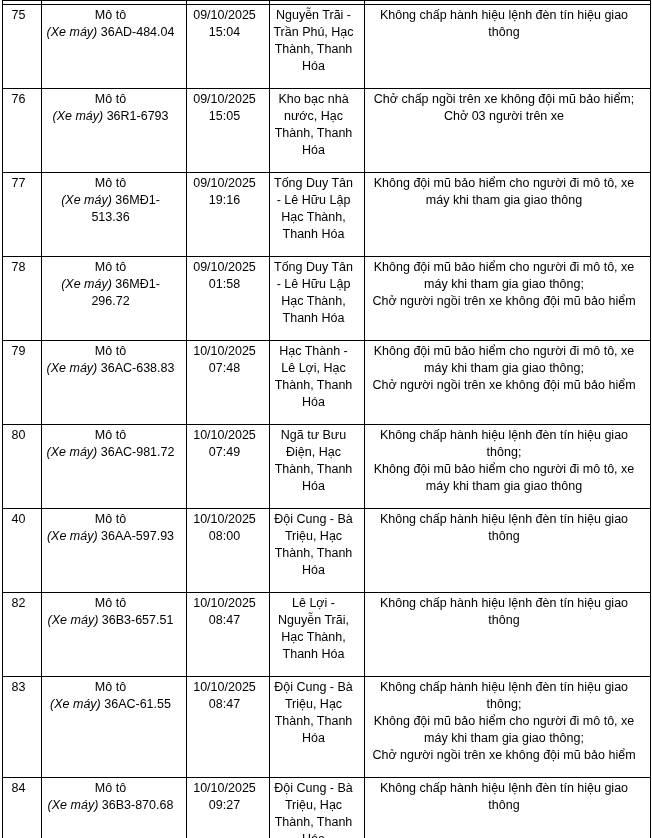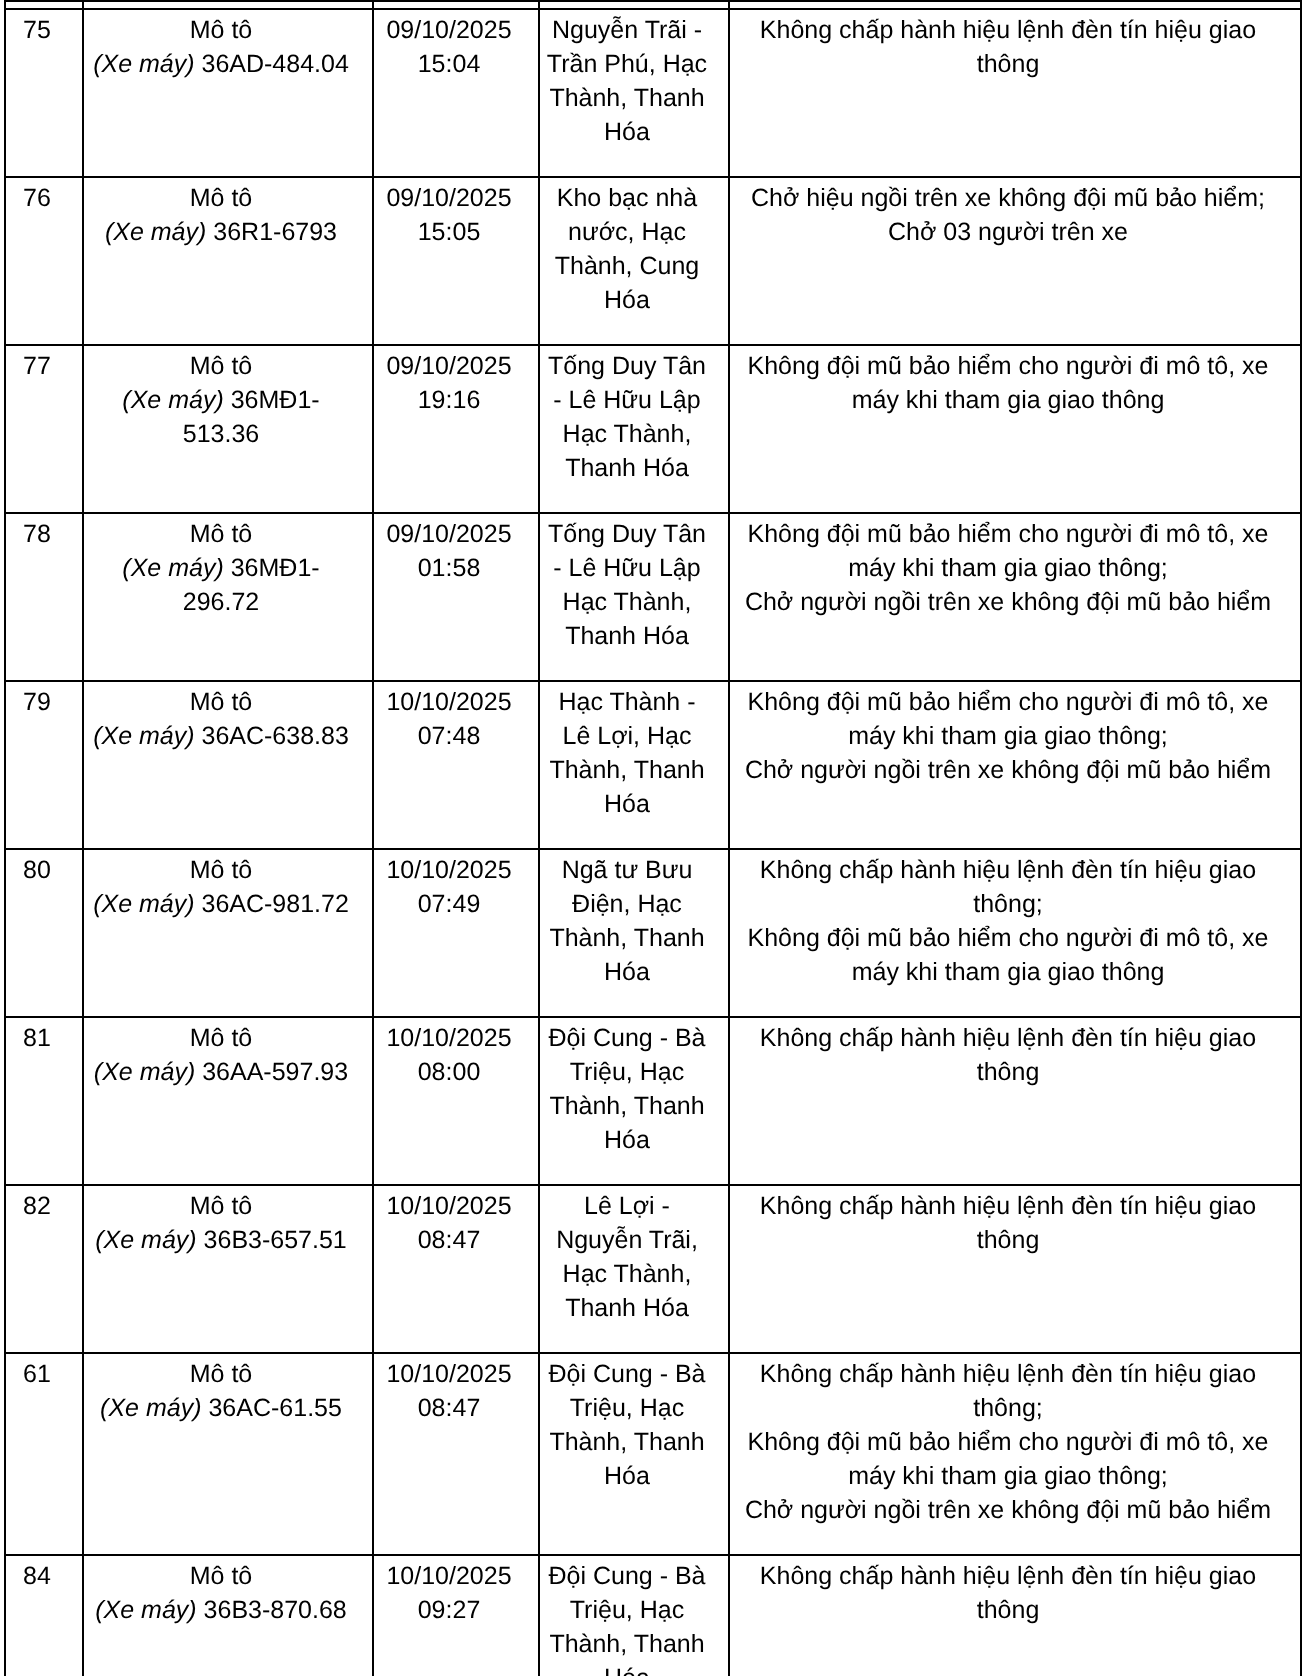--- a/index.html
+++ b/index.html
@@ -94,24 +94,24 @@
     </td>
     <td class="cell-vehicle">
       <div>Mô tô</div>
       <div><span class="veh-label">(Xe máy)</span> <span>36R1-6793</span></div>
     </td>
     <td class="cell-datetime">
       <div>09/10/2025</div>
       <div>15:05</div>
     </td>
     <td class="cell-location">
-      <div>Kho bạc nhà nước, Hạc Thành, Cung Hóa</div>
-    </td>
-    <td class="cell-violation">
-            <div>Chở hiệu ngồi trên xe không đội mũ bảo hiểm;</div>
+      <div>Kho bạc nhà nước, Hạc Thành, Thanh Hóa</div>
+    </td>
+    <td class="cell-violation">
+            <div>Chở chấp ngồi trên xe không đội mũ bảo hiểm;</div>
             <div>Chở 03 người trên xe</div>
           </td>
   </tr>
 
   <tr>
     <td class="cell-no">
       <div>77</div>
     </td>
     <td class="cell-vehicle">
       <div>Mô tô</div>
@@ -187,21 +187,21 @@
       <div>Ngã tư Bưu Điện, Hạc Thành, Thanh Hóa</div>
     </td>
     <td class="cell-violation">
             <div>Không chấp hành hiệu lệnh đèn tín hiệu giao thông;</div>
             <div>Không đội mũ bảo hiểm cho người đi mô tô, xe máy khi tham gia giao thông</div>
           </td>
   </tr>
 
   <tr>
     <td class="cell-no">
-      <div>81</div>
+      <div>40</div>
     </td>
     <td class="cell-vehicle">
       <div>Mô tô</div>
       <div><span class="veh-label">(Xe máy)</span> <span>36AA-597.93</span></div>
     </td>
     <td class="cell-datetime">
       <div>10/10/2025</div>
       <div>08:00</div>
     </td>
     <td class="cell-location">
@@ -227,21 +227,21 @@
     <td class="cell-location">
       <div>Lê Lợi - Nguyễn Trãi, Hạc Thành, Thanh Hóa</div>
     </td>
     <td class="cell-violation">
             <div>Không chấp hành hiệu lệnh đèn tín hiệu giao thông</div>
           </td>
   </tr>
 
   <tr>
     <td class="cell-no">
-      <div>61</div>
+      <div>83</div>
     </td>
     <td class="cell-vehicle">
       <div>Mô tô</div>
       <div><span class="veh-label">(Xe máy)</span> <span>36AC-61.55</span></div>
     </td>
     <td class="cell-datetime">
       <div>10/10/2025</div>
       <div>08:47</div>
     </td>
     <td class="cell-location">

